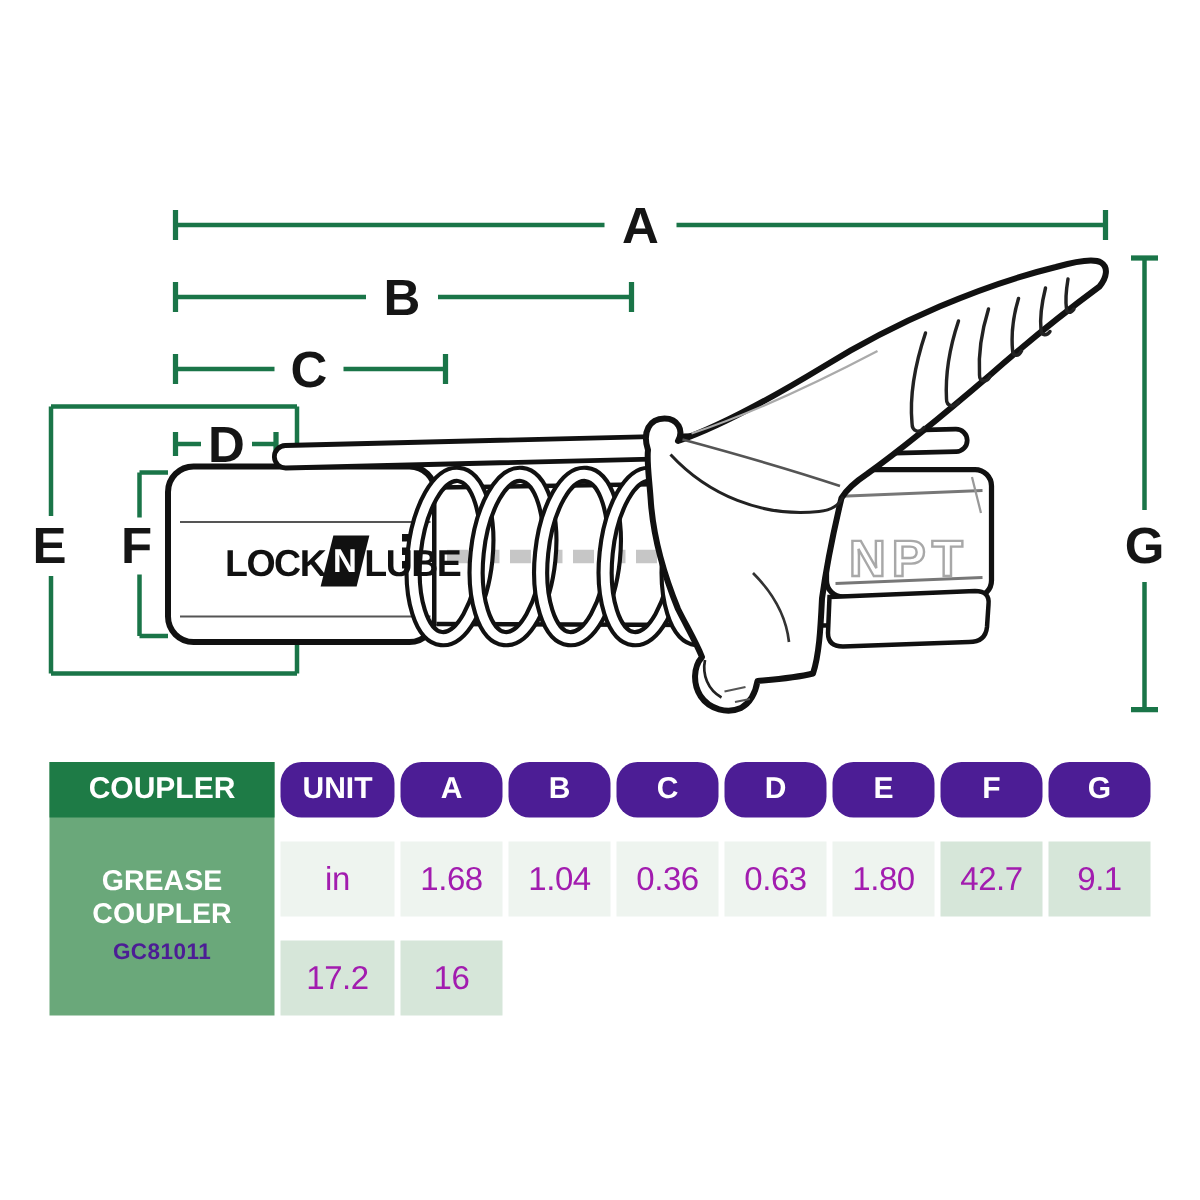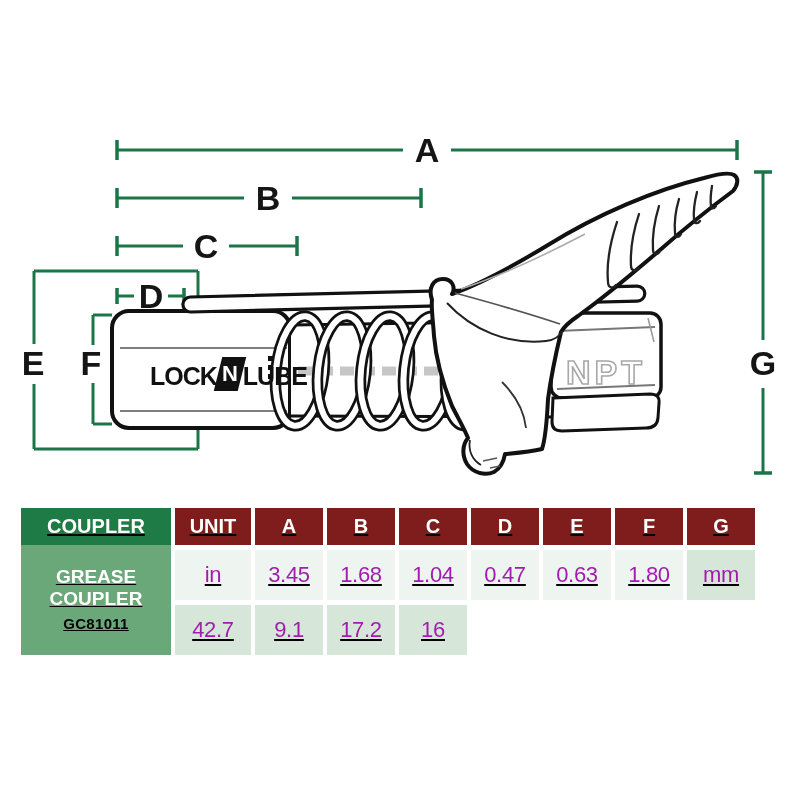--- a/index.html
+++ b/index.html
@@ -11,34 +11,34 @@
   .npt-text{font-weight:bold;font-size:34px;letter-spacing:4px;fill:#ffffff;stroke:#a8a8a8;stroke-width:1.6px;}
 
   
   .logo{position:absolute;left:130px;top:355px;height:36px;display:flex;align-items:flex-end;
         font-weight:bold;font-size:25px;letter-spacing:-1px;color:#111;margin-left:20px;}
   .logo .bolt{display:flex;align-items:center;justify-content:center;background:#111;color:#fff;
         width:24px;height:34px;margin:0 1px;transform:skewX(-14deg);font-size:22px;letter-spacing:0;}
   .logo .bolt span{transform:skewX(14deg);}
 
   
-  .spec-table{position:absolute;left:21px;top:508px;display:grid;
+  .spec-table{position:absolute;left:33px;top:508px;display:grid;
       grid-template-columns:150px 76px repeat(7,68px);
-      grid-template-rows:37px 50px 50px;gap:5px 4px;text-decoration:underline;}
-  .th{background:#7f1d1d;color:#fff;font-weight:bold;font-size:20px;
-      display:flex;align-items:center;justify-content:center;}
+      grid-template-rows:37px 50px 50px;gap:16px 4px;}
+  .th{background:#4c1d95;color:#fff;font-weight:bold;font-size:20px;
+      display:flex;align-items:center;justify-content:center;border-radius:14px;}
   .td{font-size:22px;color:#a21caf;display:flex;align-items:center;justify-content:center;letter-spacing:-0.3px;}
   .row-in{background:#eef4ef;}
   .row-mm{background:#d6e6d9;}
   .prod-cell{grid-column:1;grid-row:1/4;background:#6aa87a;display:flex;flex-direction:column;}
   .prod-header{height:37px;background:#1e7b46;color:#fff;font-weight:bold;font-size:20px;
       display:flex;align-items:center;justify-content:center;flex:0 0 37px;}
   .prod-body{flex:1;display:flex;flex-direction:column;align-items:center;justify-content:center;
       color:#fff;font-weight:bold;font-size:19px;line-height:22px;}
-  .prod-code{color:#000000;font-size:15px;margin-top:3px;letter-spacing:0.3px;}
+  .prod-code{color:#4c1d95;font-size:15px;margin-top:3px;letter-spacing:0.3px;}
 </style>
 </head>
 <body>
 
 <div id="stage">
 
   <svg width="800" height="505" viewBox="0 0 800 505">
 
     <g stroke="#1a7548" stroke-width="3">
 
@@ -213,27 +213,25 @@
     <div class="th">UNIT</div>
     <div class="th">A</div>
     <div class="th">B</div>
     <div class="th">C</div>
     <div class="th">D</div>
     <div class="th">E</div>
     <div class="th">F</div>
     <div class="th">G</div>
 
     <div class="td row-in">in</div>
-    <div class="td row-in">3.45</div>
     <div class="td row-in">1.68</div>
     <div class="td row-in">1.04</div>
-    <div class="td row-in">0.47</div>
+    <div class="td row-in">0.36</div>
     <div class="td row-in">0.63</div>
     <div class="td row-in">1.80</div>
 
-    <div class="td row-mm">mm</div>
     <div class="td row-mm">42.7</div>
     <div class="td row-mm">9.1</div>
     <div class="td row-mm">17.2</div>
     <div class="td row-mm">16</div>
   </div>
 
 </div>
 
 </body></html>

